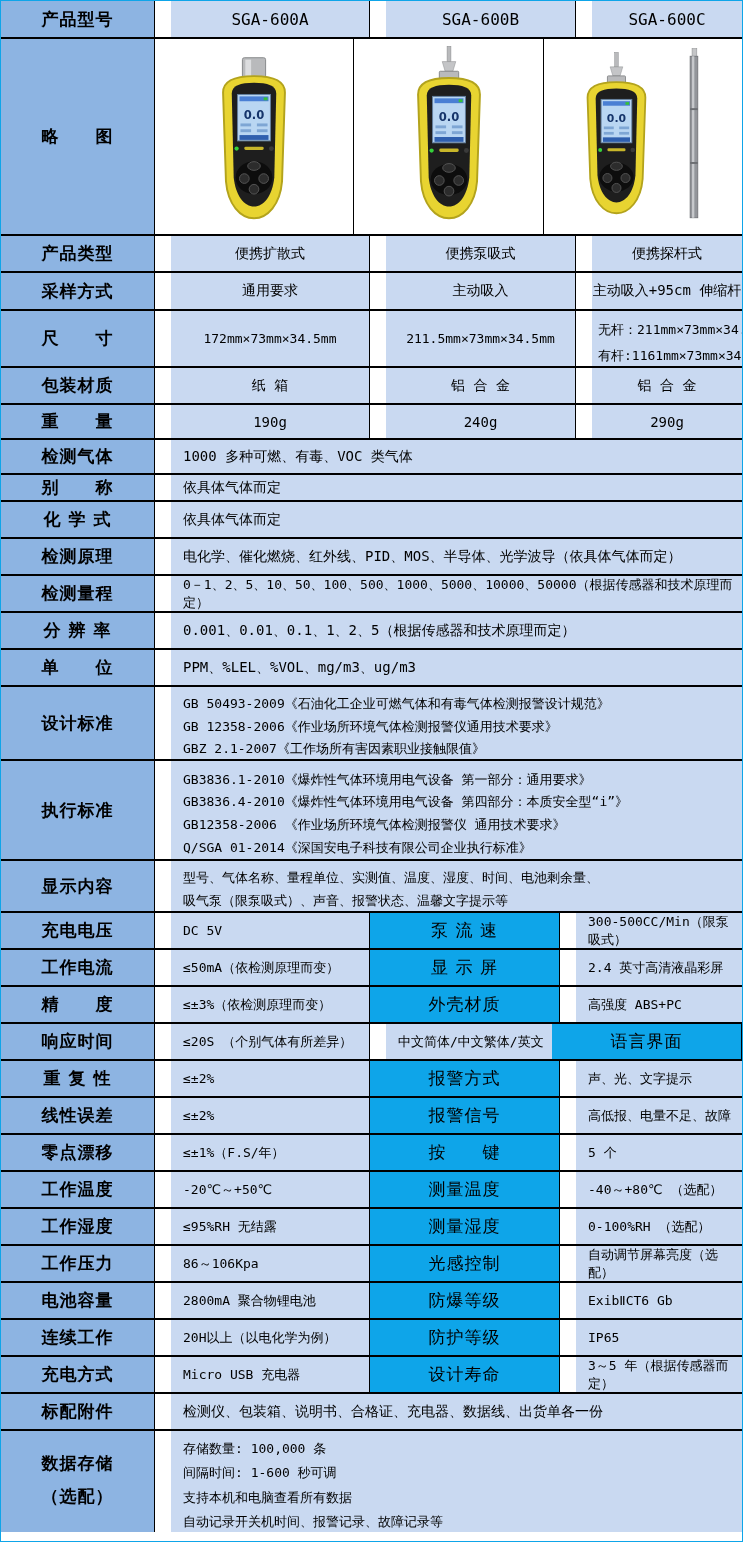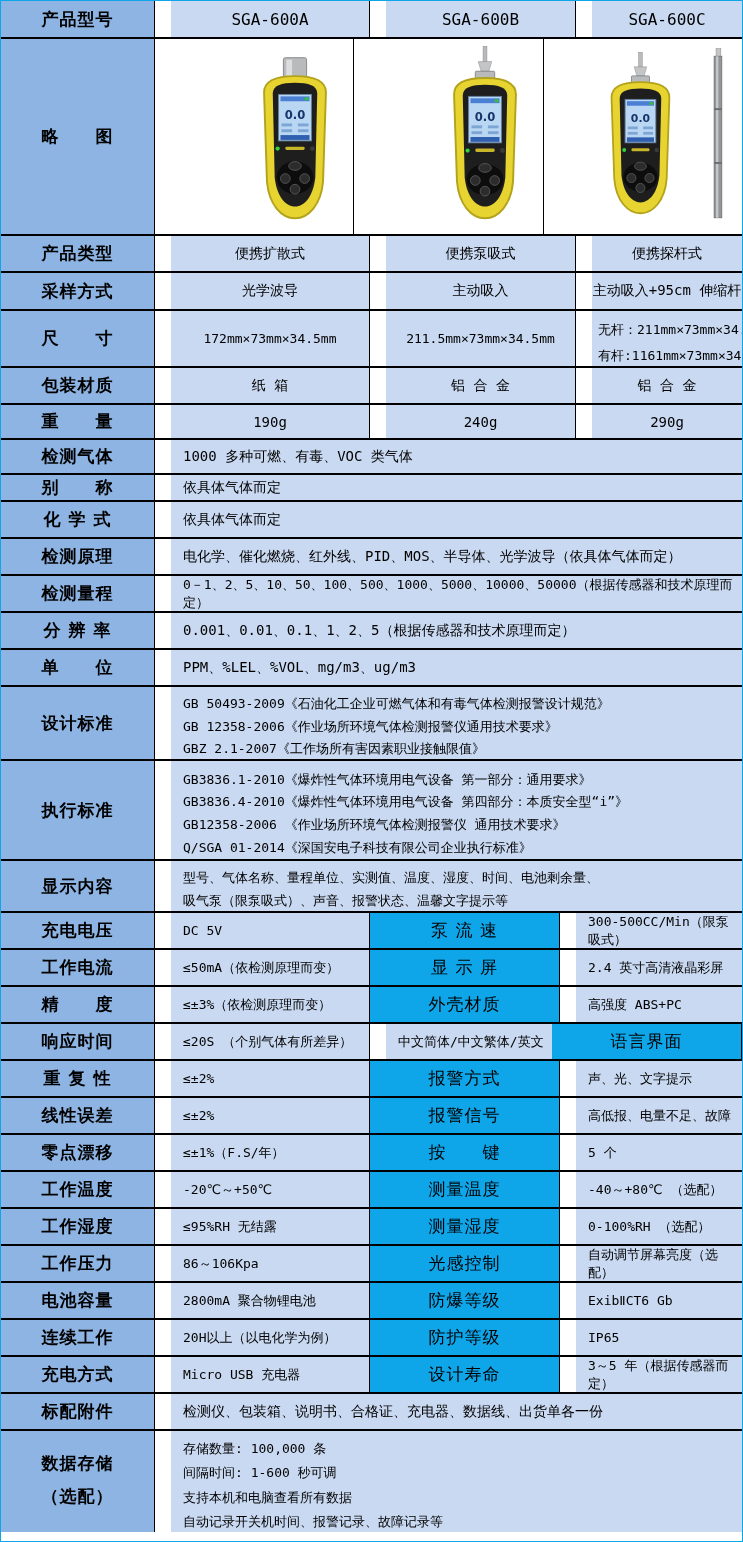--- a/index.html
+++ b/index.html
@@ -38,21 +38,21 @@
   .val.sm{font-size:13px;}
   .vstack{
     flex-direction:column;align-items:flex-start;justify-content:center;
     padding:8px 4px 0 12px;line-height:1.75;
   }
   .vstack div{white-space:nowrap;}
   .cstack{
     flex-direction:column;align-items:center;justify-content:center;
     line-height:1.6;padding:0 2px;
   }
-  .img-cell{background:#fff;justify-content:flex-end;}
+  .img-cell{background:#fff;}
   .lbl .two-line{line-height:1.9;font-family:Liberation Mono, monospace;}
   svg text{font-family:"DejaVu Sans","Liberation Sans",sans-serif;}
 </style>
 </head>
 <body>
 
 <div class="page">
 
   <div class="row" style="height:38px">
     <div class="cell lbl">产品型号</div>
@@ -152,21 +152,21 @@
   </div>
 
   <div class="row" style="height:37px">
     <div class="cell lbl">产品类型</div>
     <div class="cell val col-a">便携扩散式</div>
     <div class="cell val col-b">便携泵吸式</div>
     <div class="cell val col-c end">便携探杆式</div>
   </div>
   <div class="row" style="height:38px">
     <div class="cell lbl">采样方式</div>
-    <div class="cell val col-a">光学波导</div>
+    <div class="cell val col-a">通用要求</div>
     <div class="cell val col-b">主动吸入</div>
     <div class="cell val col-c end">主动吸入+95cm 伸缩杆</div>
   </div>
   <div class="row" style="height:57px">
     <div class="cell lbl">尺　　寸</div>
     <div class="cell val col-a sm">172mm×73mm×34.5mm</div>
     <div class="cell val col-b sm">211.5mm×73mm×34.5mm</div>
     <div class="cell val col-c end sm vstack" style="line-height:2.0;padding-left:6px">
       <div>无杆：211mm×73mm×34.5mm</div>
       <div>有杆:1161mm×73mm×34.5mm</div>

